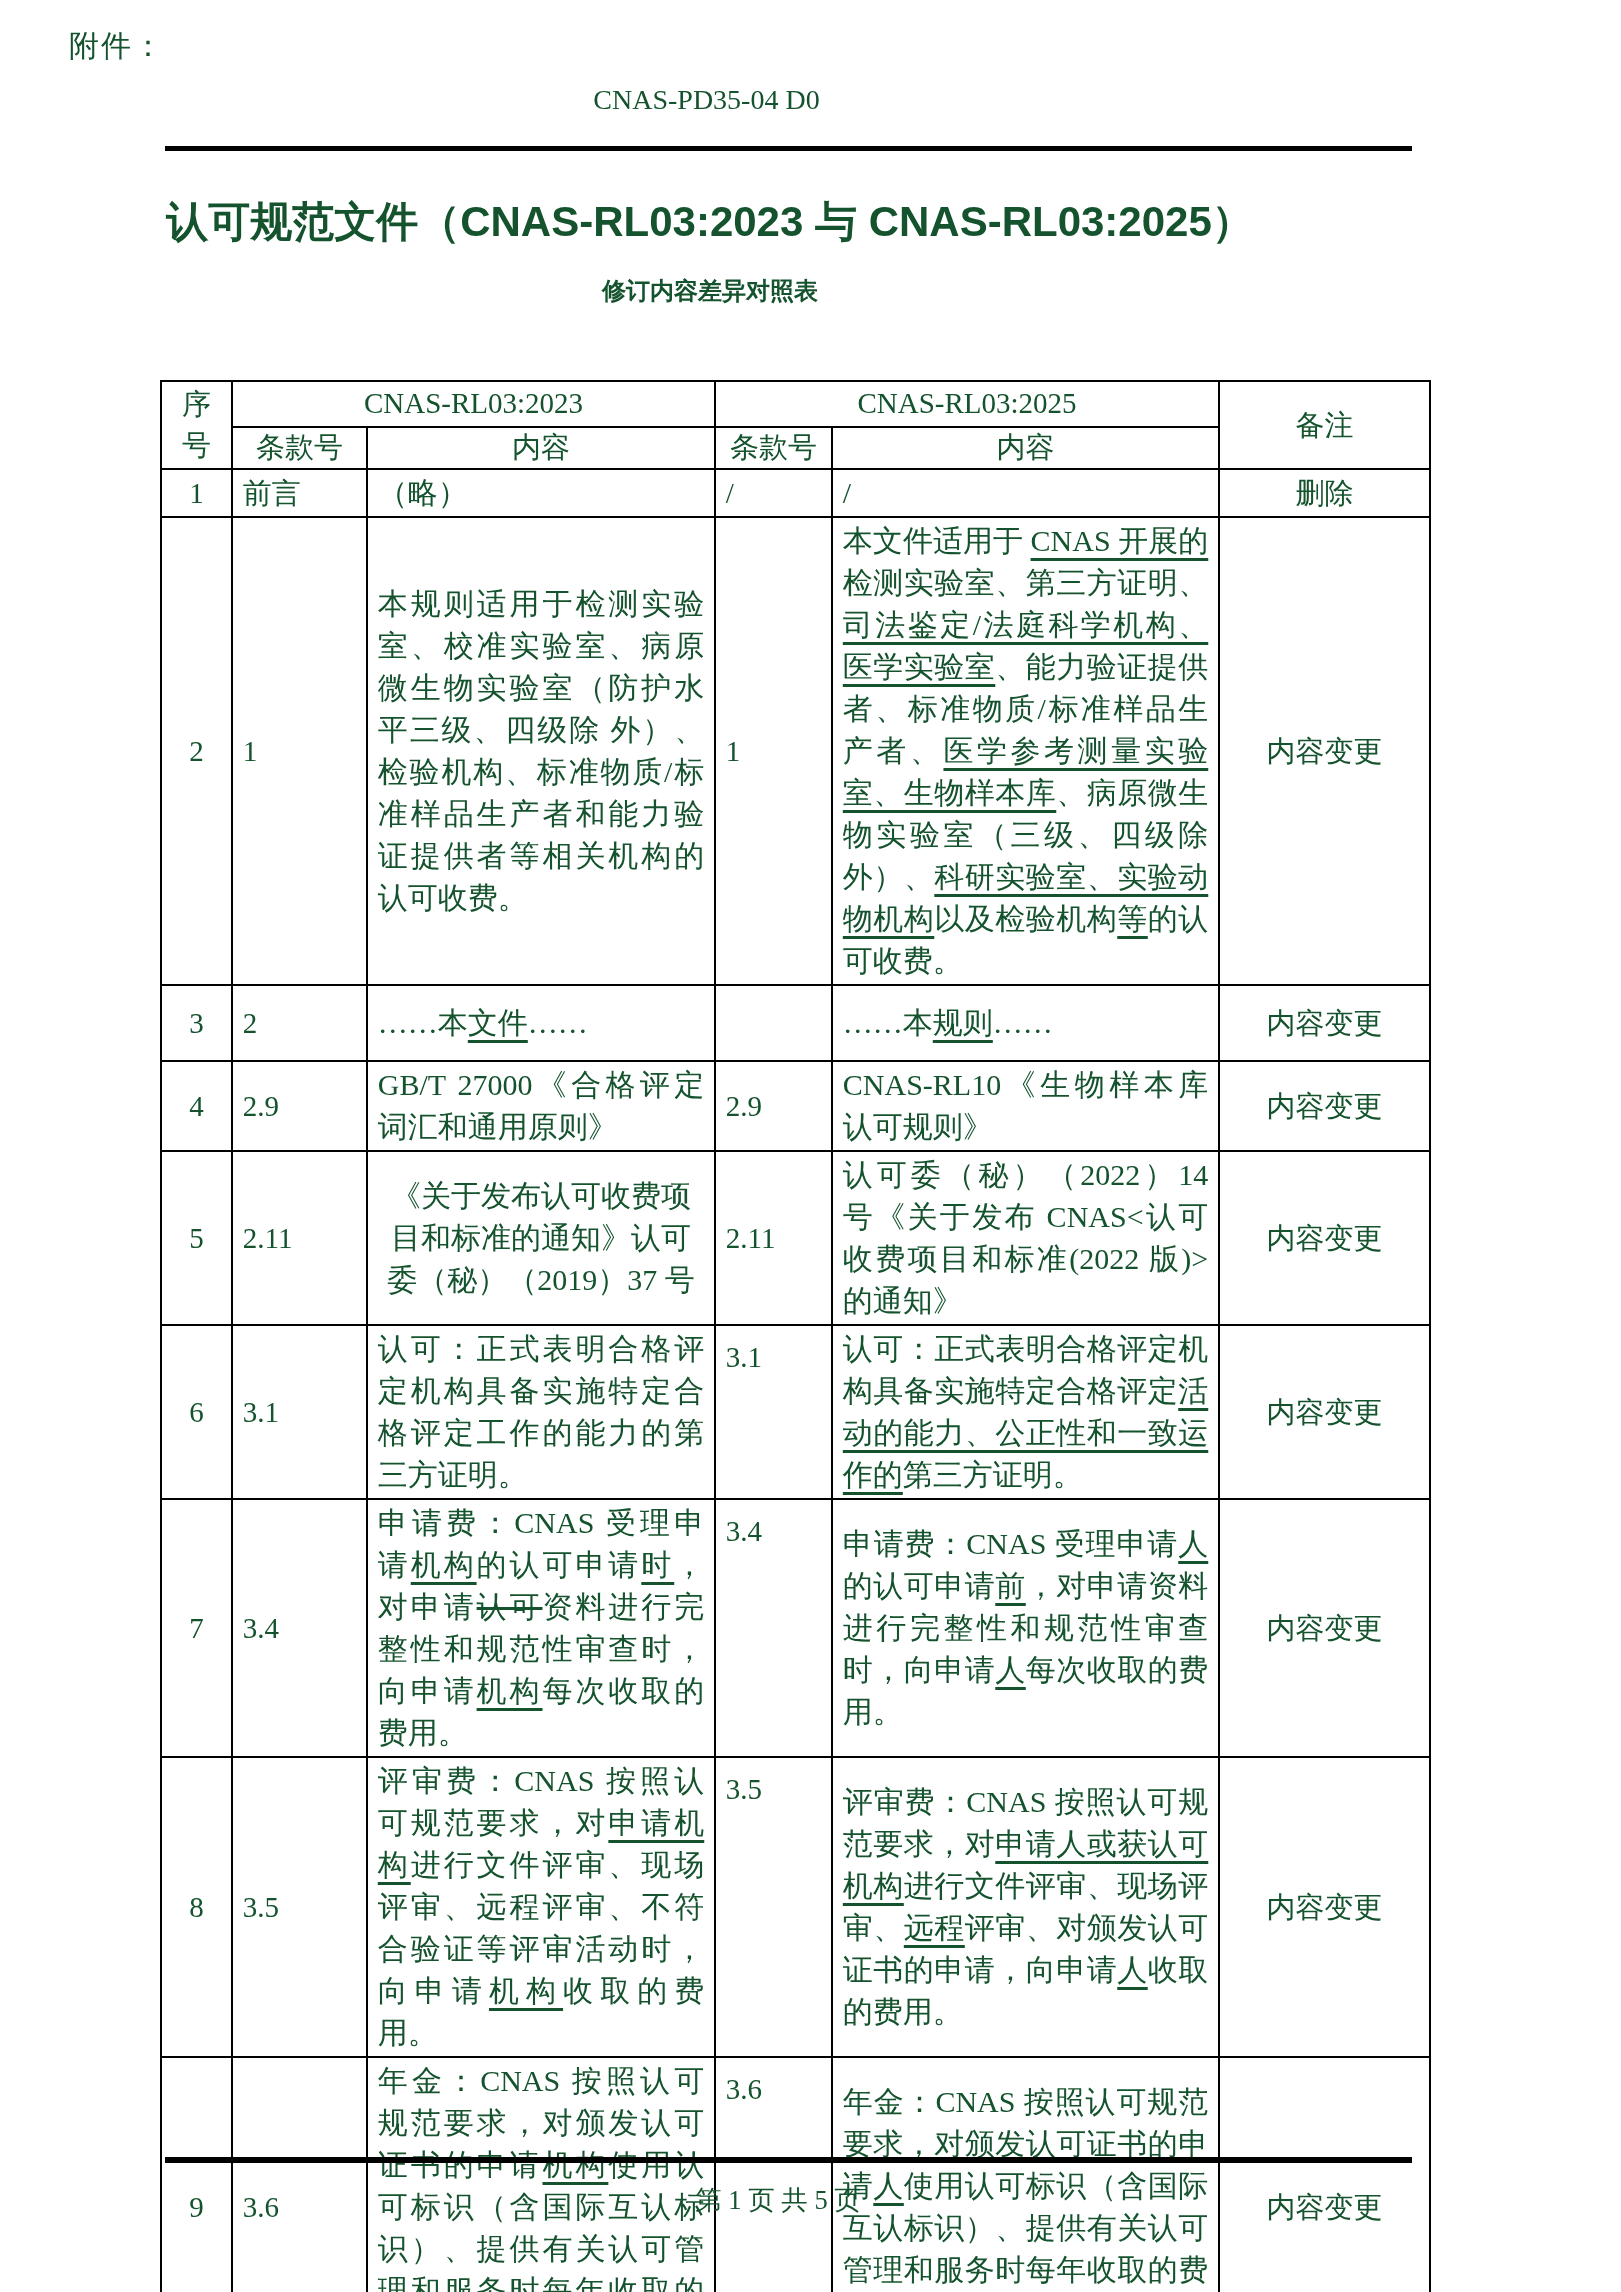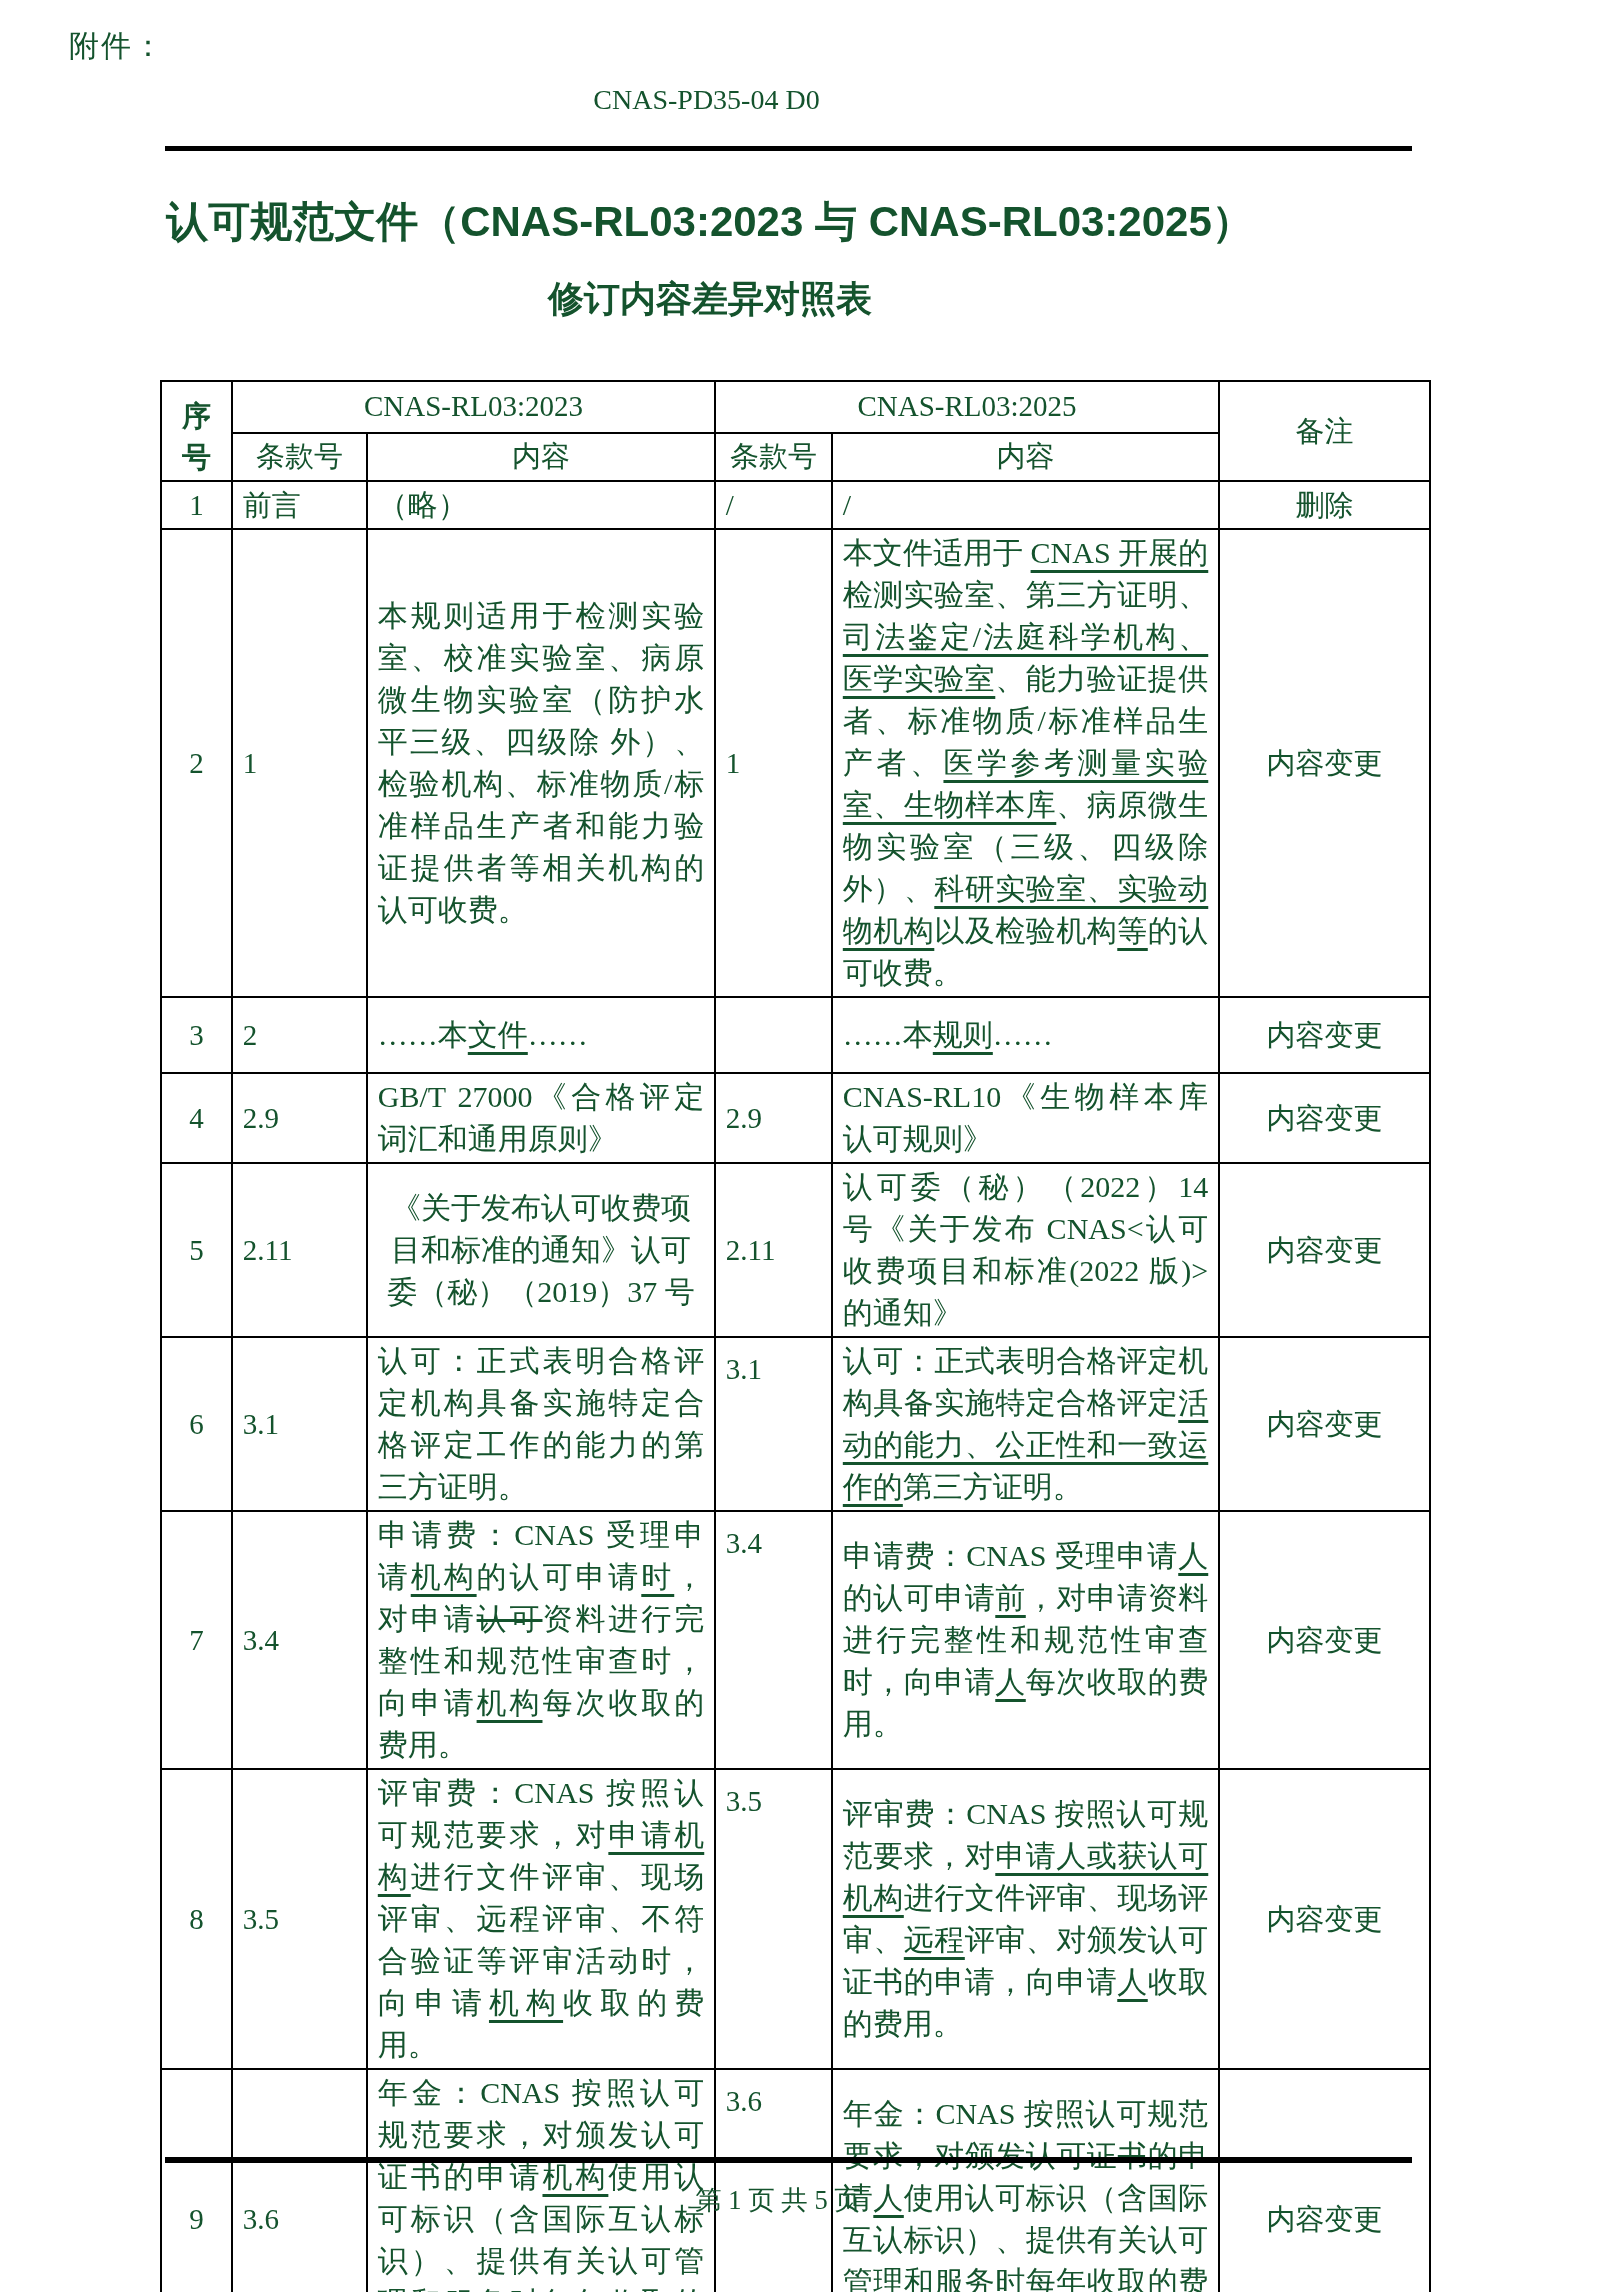--- a/index.html
+++ b/index.html
@@ -6,26 +6,26 @@
   .page{position:relative;width:1621px;height:2293px;background:#ffffff;color:#14532d;
         font-family:"Liberation Serif","DejaVu Serif",serif;overflow:hidden;}
   .attachment{position:absolute;left:69px;top:25.5px;font-size:30px;letter-spacing:2px;}
   .doc-code{position:absolute;left:0;right:208px;top:84px;text-align:center;font-size:28px;}
   .rule{position:absolute;left:165px;width:1247px;background:#000;}
   .rule.top{top:146px;height:4.9px;}
   .rule.bottom{top:2157px;height:5.9px;}
   .title1{position:absolute;left:78px;width:1264px;top:182px;text-align:center;
           font-family:"Liberation Sans","DejaVu Sans",sans-serif;font-weight:bold;font-size:42px;margin-top:12px;}
   .title2{position:absolute;left:78px;width:1264px;top:275px;text-align:center;
-          font-family:"Liberation Sans","DejaVu Sans",sans-serif;font-weight:bold;font-size:36px;}
+          font-family:"Liberation Sans","DejaVu Sans",sans-serif;font-weight:bold;font-size:24px;}
   table.cmp{position:absolute;left:160px;top:380px;width:1268px;border-collapse:collapse;table-layout:fixed;}
   table.cmp th,table.cmp td{border:2.9px solid #000;padding:2px 9.8px;vertical-align:middle;overflow:hidden;}
   table.cmp th{font-size:29px;font-weight:normal;text-align:center;line-height:35px;}
   th.bold{font-weight:bold;}
-  th.xh span{display:inline-block;width:1.05em;word-break:break-all;line-height:41px;font-weight:bold;margin-top:12px;}
+  th.xh span{display:inline-block;width:1.05em;word-break:break-all;line-height:41px;font-weight:normal;}
   td{font-size:30px;line-height:42px;}
   td.no{text-align:center;font-size:29px;}
   td.clause{text-align:left;padding-left:12.7px;font-size:29px;}
   td.clause.vtop{vertical-align:top;padding-top:9.8px;}
   td.content{text-align:justify;padding:7.8px 12.7px;}
   td.content.center{text-align:center;}
   td.note{text-align:center;font-size:29px;margin-left:44px;}
   .u{text-decoration:underline;text-decoration-thickness:2.5px;text-underline-offset:6.9px;}
   .s{text-decoration:line-through;text-decoration-thickness:2.5px;}
   .footer-text{position:absolute;left:144px;width:1268px;top:2182px;text-align:center;font-size:26.5px;}

